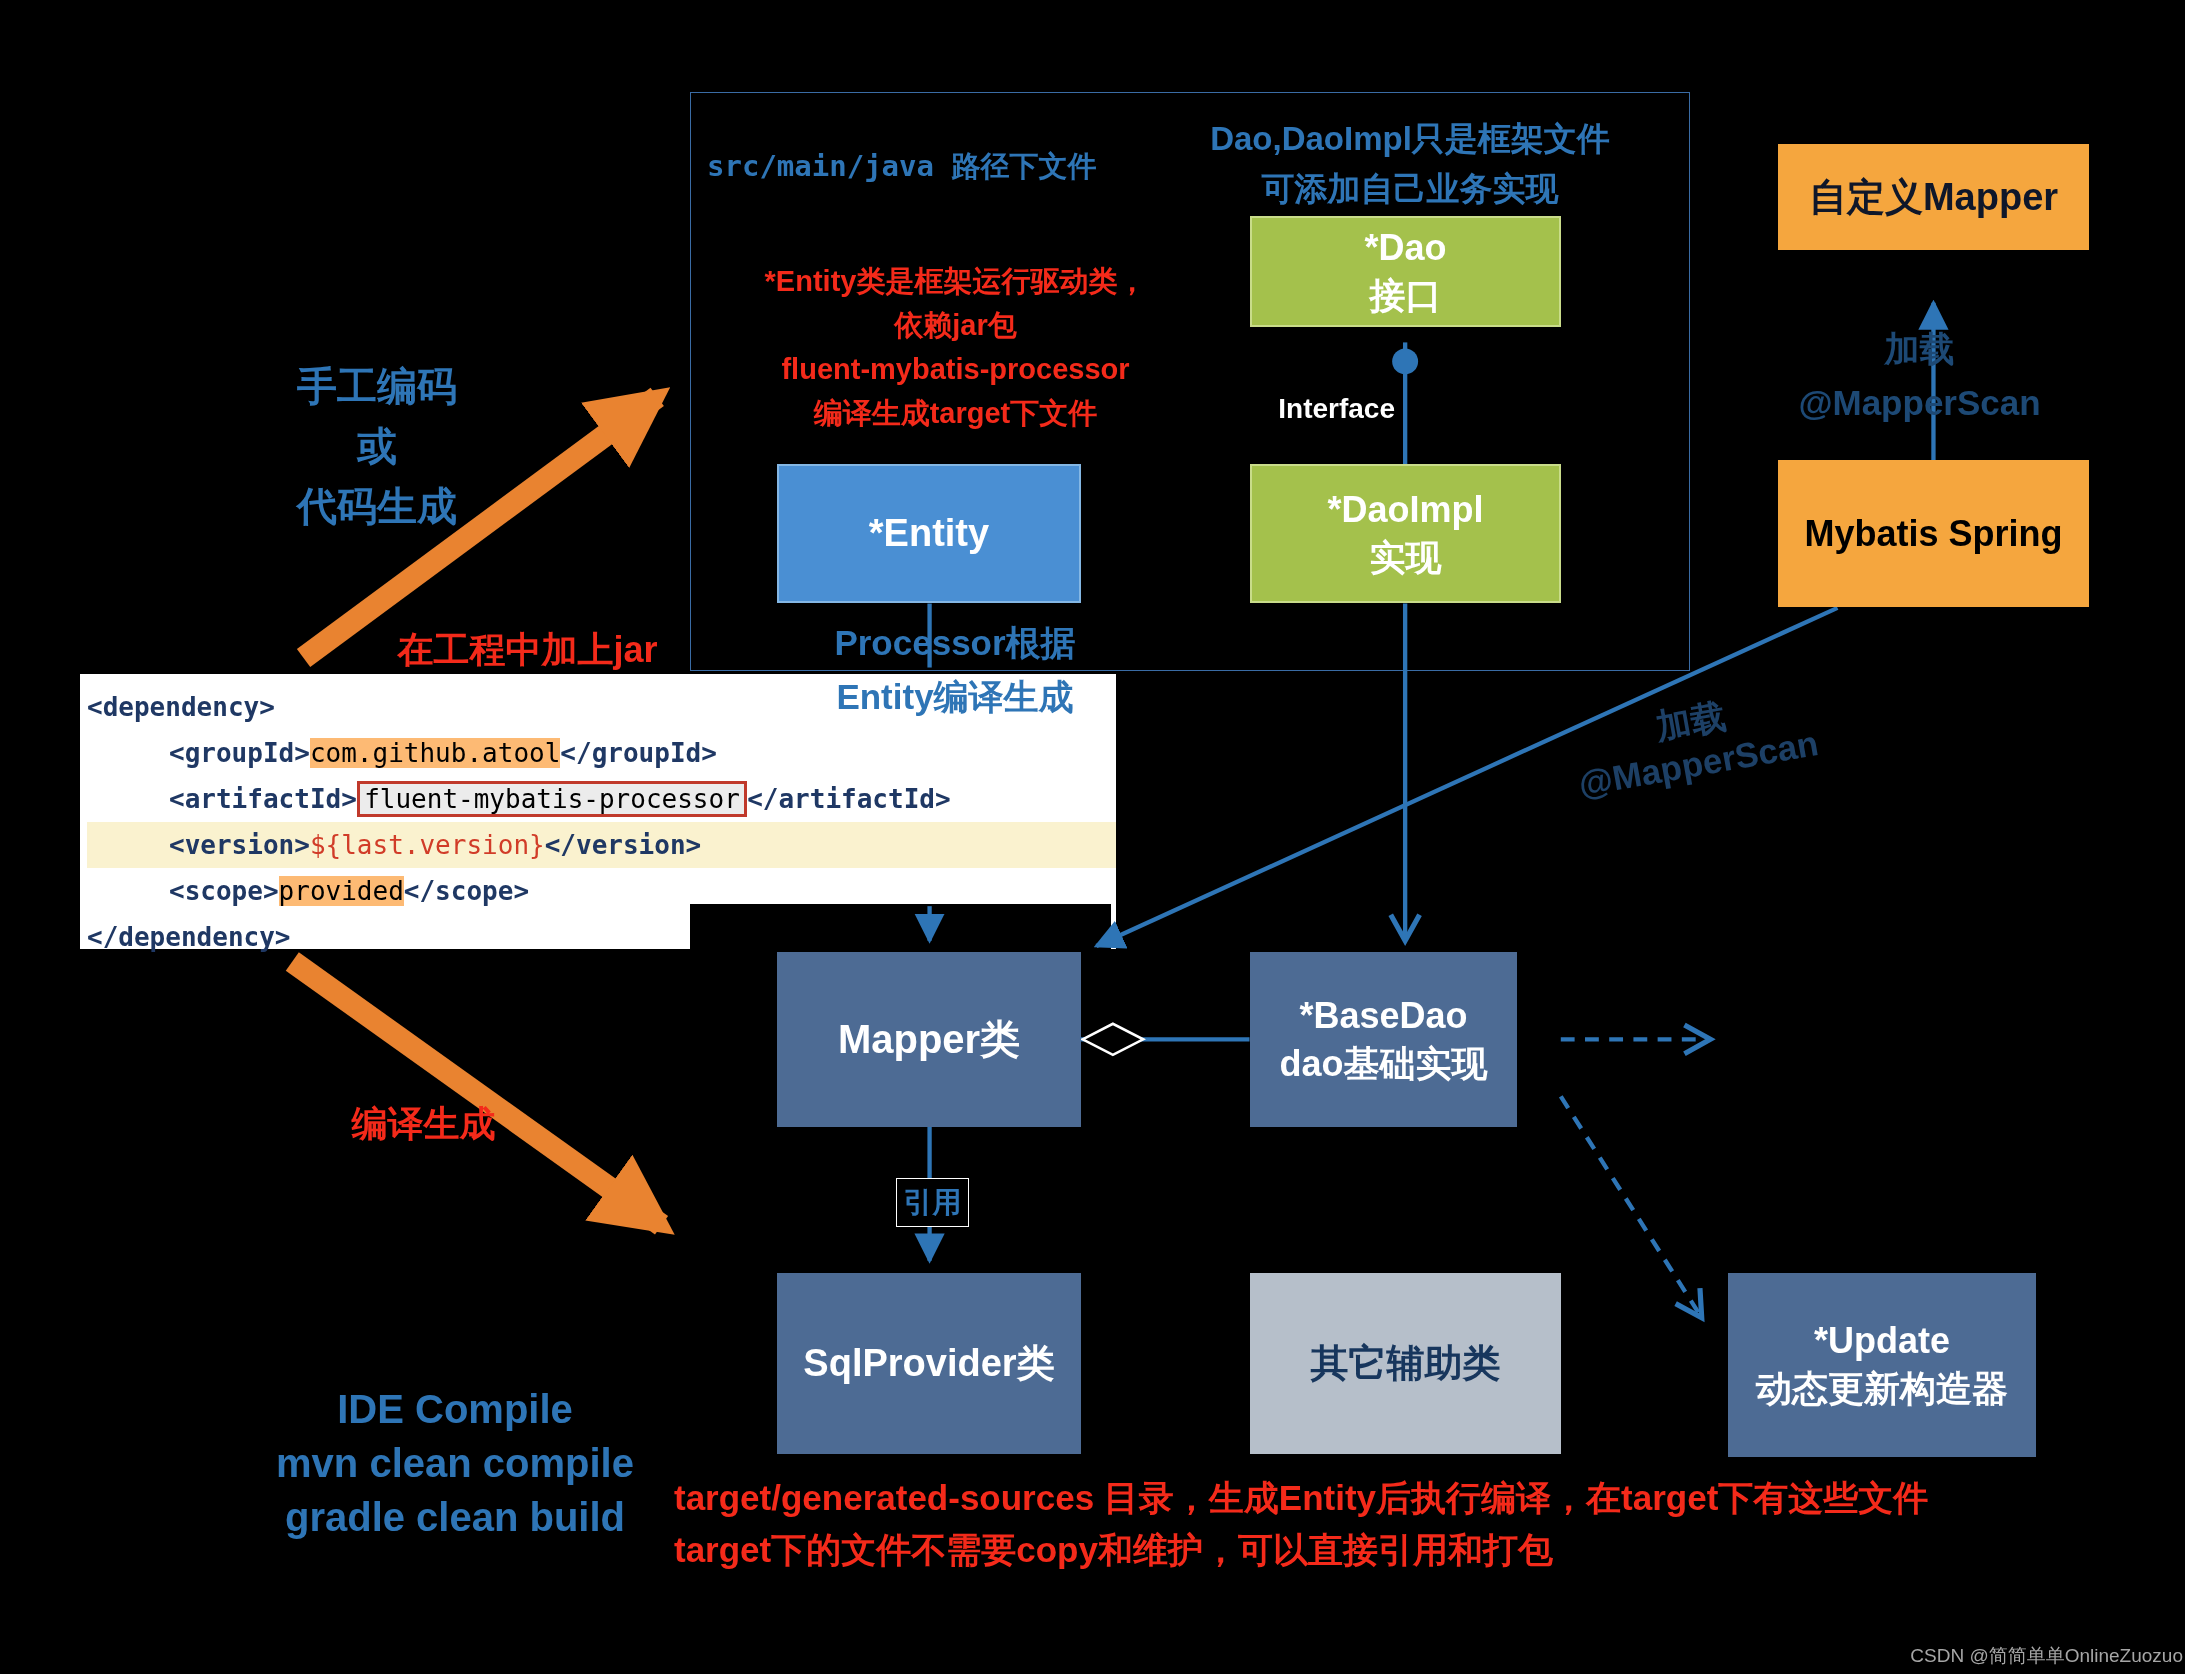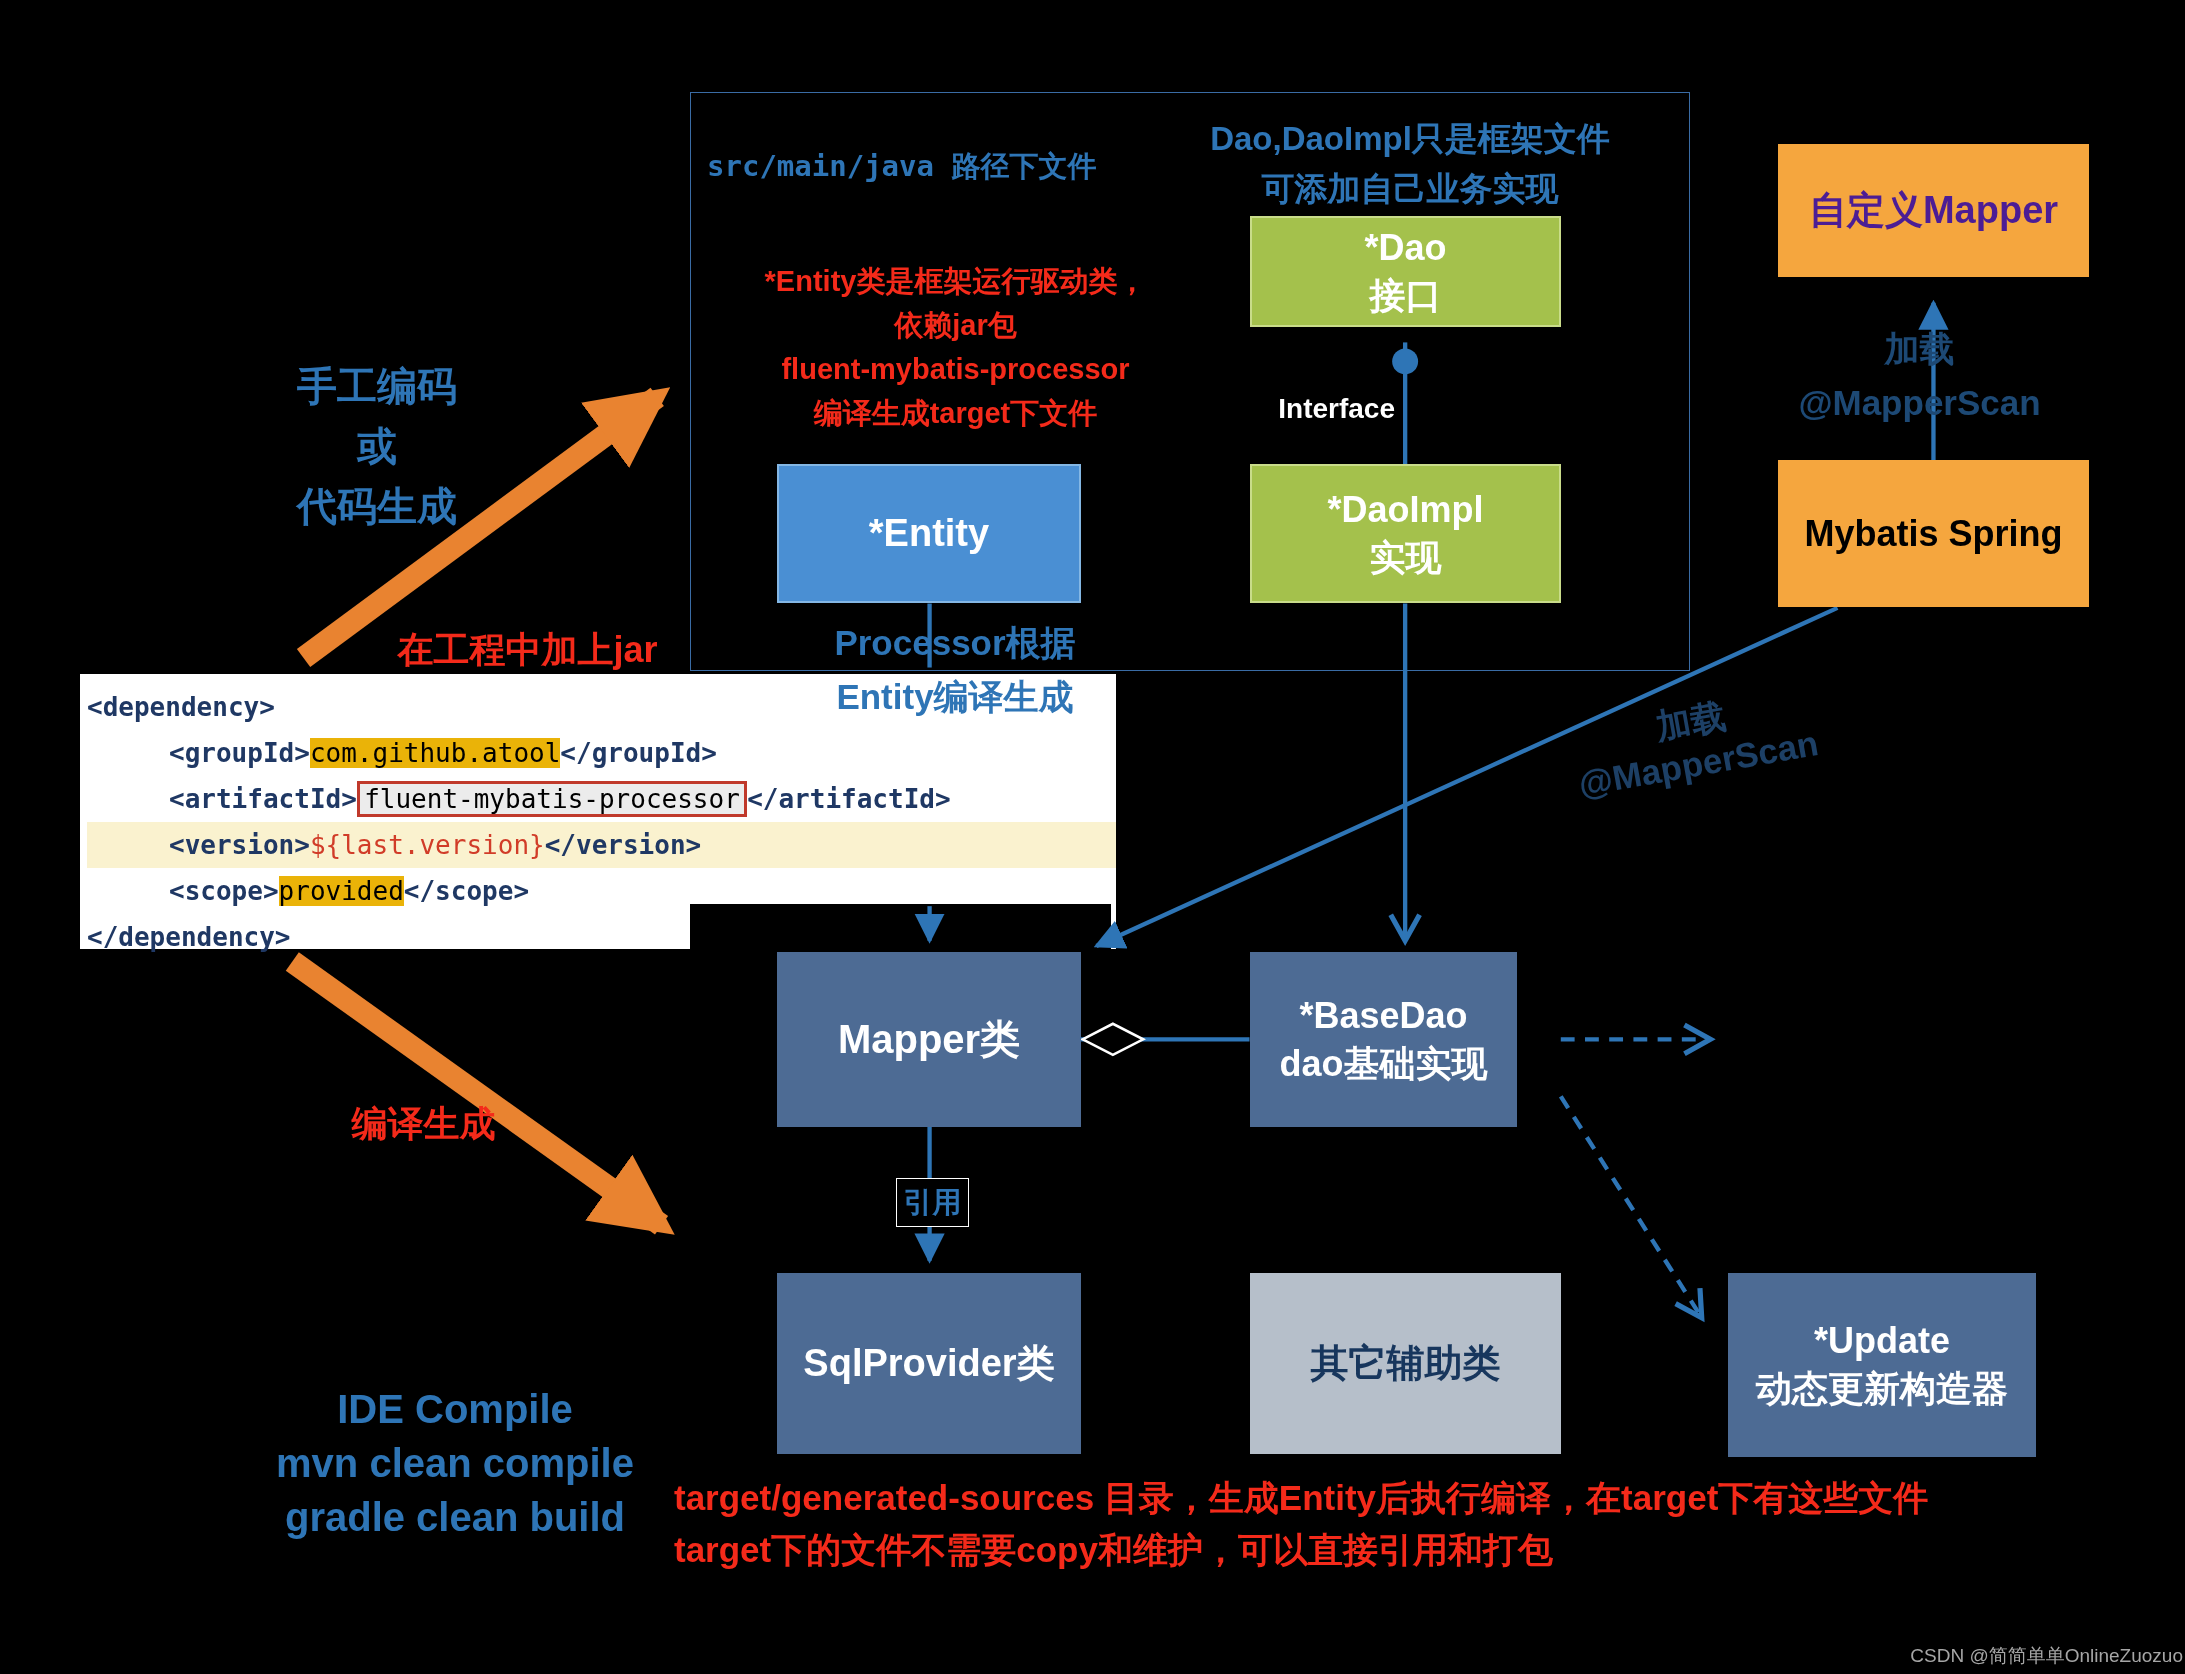--- a/index.html
+++ b/index.html
@@ -11,35 +11,35 @@
   
   .top-panel { position:absolute; left:690px; top:92px; width:1000px; height:579px;
                border:1.7px solid #3a6ca5; z-index:0; }
   .code-block { position:absolute; left:80px; top:674px; width:1036px; height:275px;
                 background:#fff; z-index:1; padding:10.4px 0 0 7px;
                 font-family:"DejaVu Sans Mono", monospace; font-size:26px;
                 line-height:46px; color:#000; }
   .code-line { }
   .code-line.indent { padding-left:82px; }
   .xml-tag { color:#1f3864; font-weight:bold; }
-  .xml-val { background:#eab308; }
+  .xml-val { background:#fdba74; }
   .xml-var { color:#d13c28; }
   .version-line { background:#faf2cf; }
   .red-boxed { border:3.5px solid #c0392b; padding:0 4.3px; background:#ececec; }
   .black-overlay { position:absolute; left:690px; top:904px; width:421px; height:65px;
                    background:#000; z-index:2; }
   svg.connectors { position:absolute; left:0; top:0; z-index:3; }
   
   .box { position:absolute; z-index:4; display:flex; flex-direction:column;
          align-items:center; justify-content:center; text-align:center;
          font-weight:bold; line-height:1.32; }
   .dao-box        { left:1250px; top:216px;  width:311px; height:111px; background:#a4c14c; border:2.6px solid #c9dc8a; color:#fff; font-size:36px; }
   .daoimpl-box    { left:1250px; top:464px;  width:311px; height:139px; background:#a4c14c; border:2.6px solid #c9dc8a; color:#fff; font-size:36px; }
   .entity-box     { left:777px;  top:464px;  width:304px; height:139px; background:#4a8fd3; border:2.6px solid #84b7e4; color:#fff; font-size:38px; }
-  .custom-mapper-box { left:1778px; top:144px; width:311px; height:133px; background:#f5a63e; color:#4c1d95; font-size:38px; }
+  .custom-mapper-box { left:1778px; top:144px; width:311px; height:106px; background:#f5a63e; color:#0f172a; font-size:38px; }
   .mybatis-box    { left:1778px; top:460px;  width:311px; height:147px; background:#f5a63e; color:#000; font-size:36px; }
   .mapper-box     { left:777px;  top:952px; width:304px; height:175px; background:#4d6b94; color:#fff; font-size:40px; }
   .basedao-box    { left:1250px; top:952px; width:267px; height:175px; background:#4d6b94; color:#fff; font-size:36px; }
   .query-box      { left:1728px; top:952px; width:308px; height:175px; background:#4d6b94; color:#fff; font-size:36px; }
   .sqlprovider-box{ left:777px;  top:1273px; width:304px; height:181px; background:#4d6b94; color:#fff; font-size:38px; }
   .helper-box     { left:1250px; top:1273px; width:311px; height:181px; background:#b6bfca; color:#17365d; font-size:38px; }
   .update-box     { left:1728px; top:1273px; width:308px; height:184px; background:#4d6b94; color:#fff; font-size:36px; }
   
   .note { position:absolute; z-index:5; font-weight:bold; }
   .src-label   { left:707px; top:147px; color:#2e75b6; font-family:"DejaVu Sans Mono",monospace; font-size:29px; }

